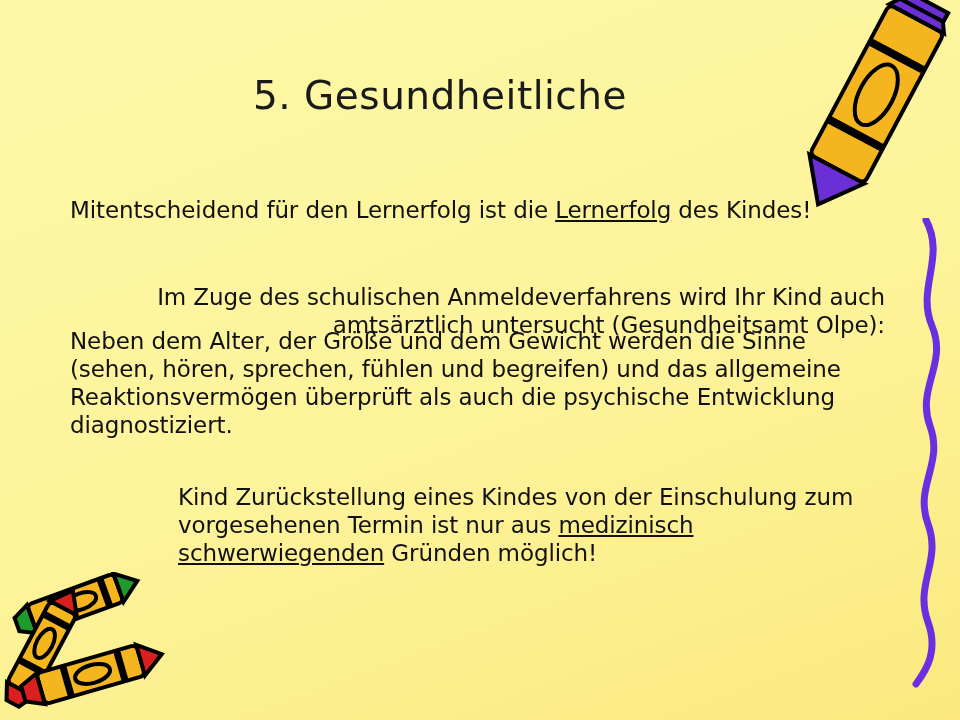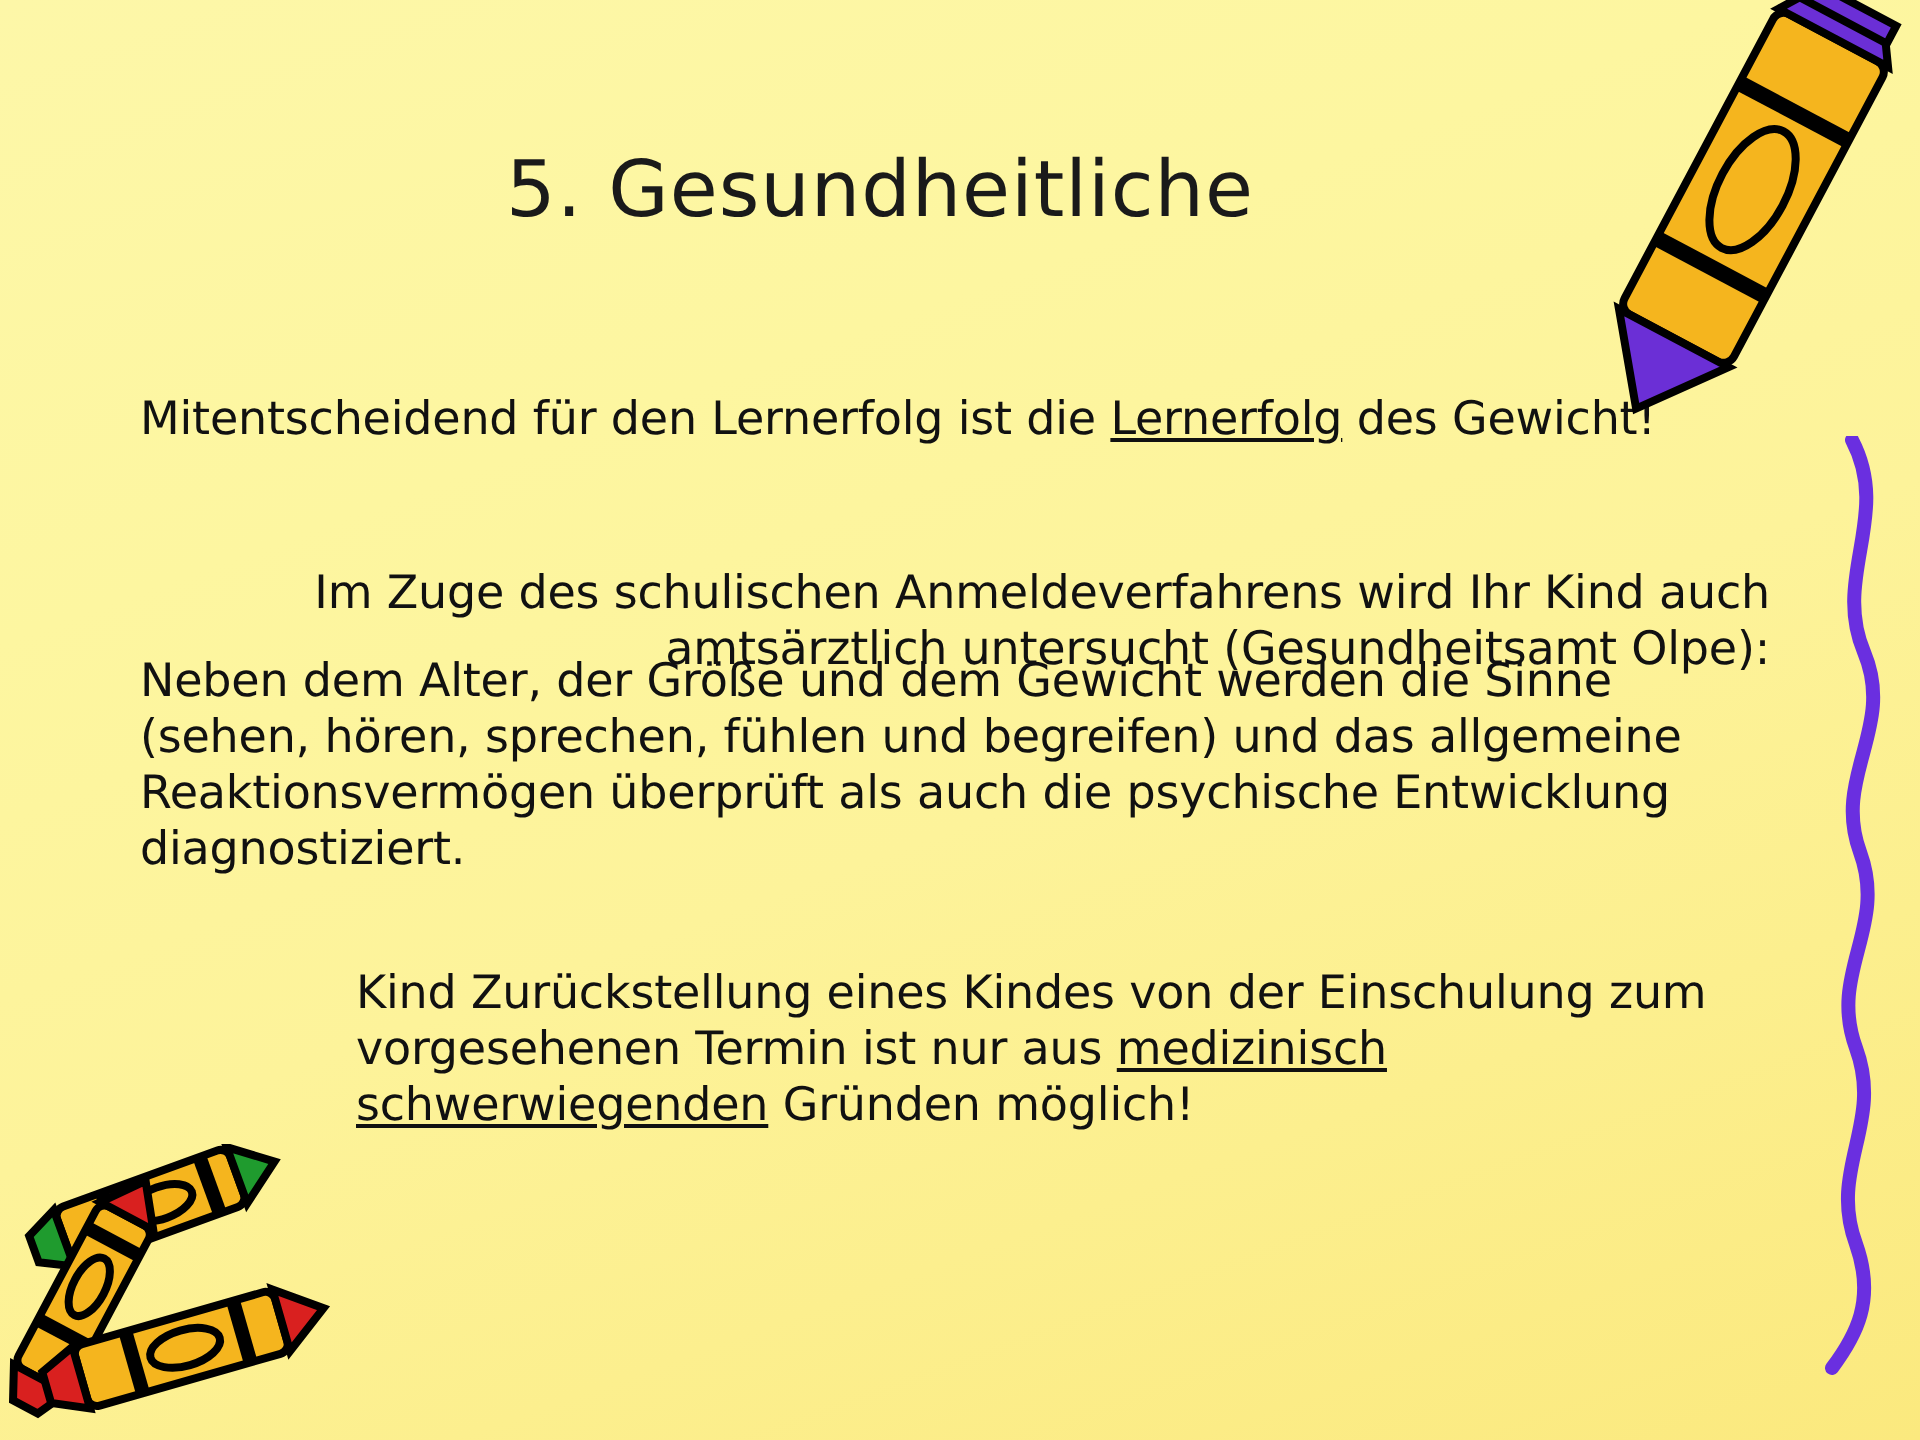--- a/index.html
+++ b/index.html
@@ -69,21 +69,21 @@
 </head>
 <body>
 
 <div id="slide">
 
   <div class="title">
     <div>5. Gesundheitliche</div>
   </div>
 
   <div class="body-block" id="para1">
-    <span>Mitentscheidend für den Lernerfolg ist die </span><span class="u">Lernerfolg</span><span> des Gewicht!</span>
+    <span>Mitentscheidend für den Lernerfolg ist die </span><span class="u">Lernerfolg</span><span> des Kindes!</span>
   </div>
 
   <div class="body-block" id="para2">Im Zuge des schulischen Anmeldeverfahrens wird Ihr Kind auch amtsärztlich untersucht (Gesundheitsamt Olpe):</div>
 
   <div class="body-block" id="para3"> Neben dem Alter, der Größe und dem Gewicht werden die Sinne (sehen, hören, sprechen, fühlen und begreifen) und das allgemeine Reaktionsvermögen überprüft als auch die psychische Entwicklung diagnostiziert.</div>
 
   <div class="body-block" id="para4">
     <span>Kind Zurückstellung eines Kindes von der Einschulung zum vorgesehenen Termin ist nur aus </span><span class="u">medizinisch schwerwiegenden</span><span> Gründen möglich!</span>
   </div>
 

